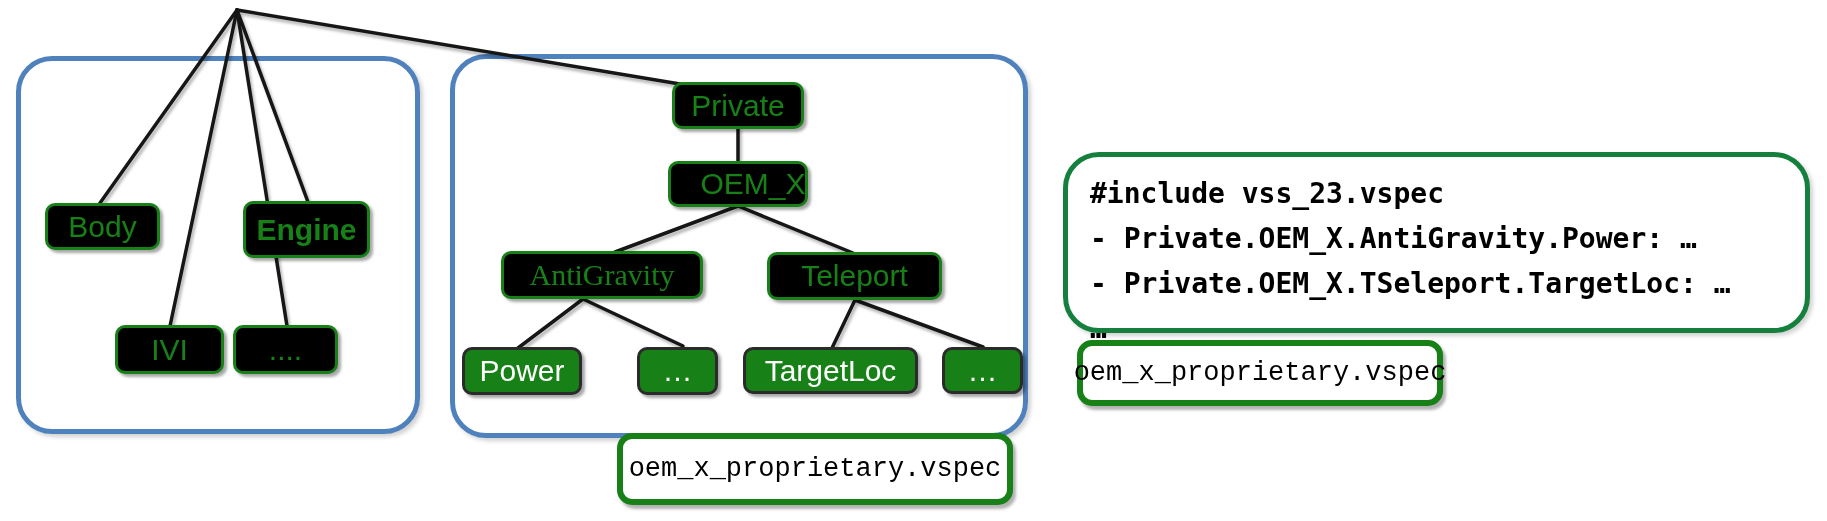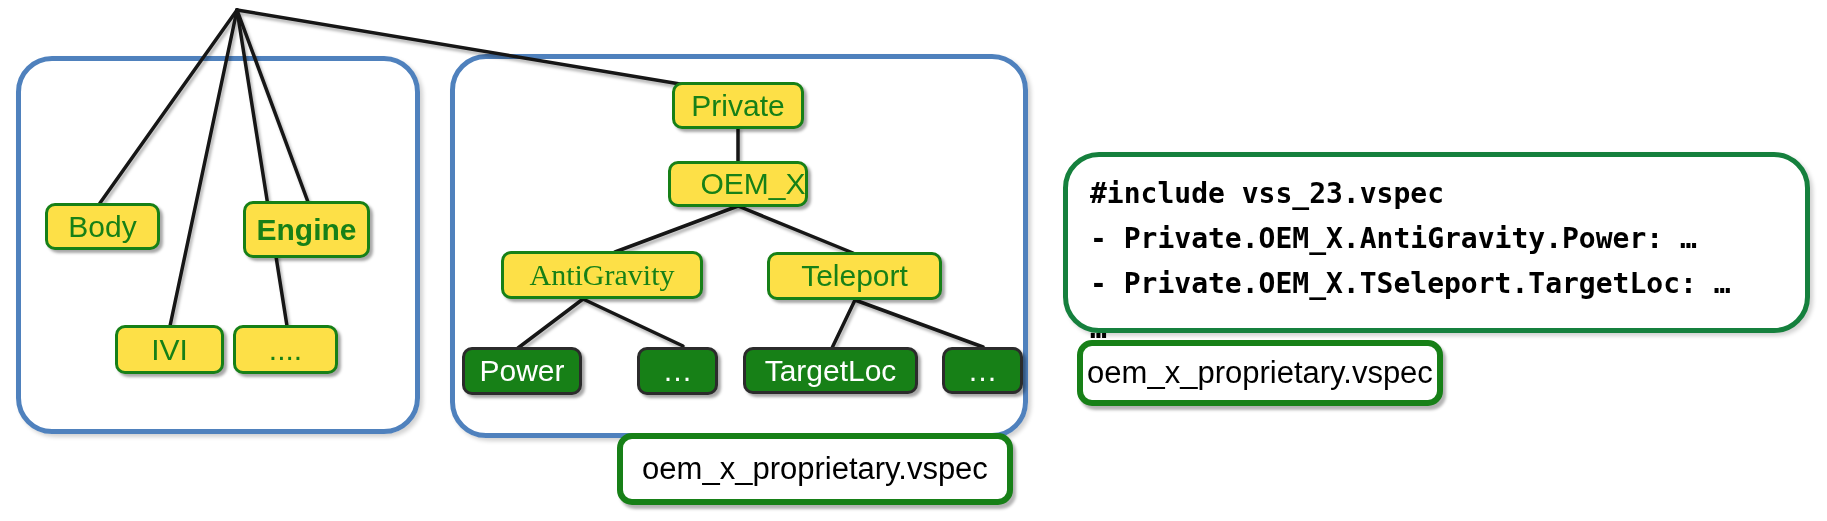--- a/index.html
+++ b/index.html
@@ -8,30 +8,31 @@
     font-family:"Liberation Sans","DejaVu Sans",sans-serif;overflow:hidden;
   }
   .connectors{position:absolute;left:0;top:0;width:1827px;height:521px;z-index:2;pointer-events:none;}
   .connectors line{stroke:#161616;stroke-width:3.5;stroke-linecap:round;}
   .group{
     position:absolute;border:5px solid #4f81bd;border-radius:36px;background:transparent;
     box-sizing:border-box;z-index:1;box-shadow:3px 3px 4px rgba(0,0,0,0.18);
   }
   .node{
     position:absolute;display:flex;align-items:center;justify-content:center;
-    box-sizing:border-box;background:#fde047;border:3px solid #178017;border-radius:10px;
+    box-sizing:border-box;background:#000000;border:3px solid #178017;border-radius:10px;
     color:#178017;font-size:30px;z-index:3;box-shadow:3px 3px 3px rgba(0,0,0,0.35);
     white-space:nowrap;
   }
   .node.filled{background:#178017;border:3px solid #2b2b2b;color:#ffffff;}
   .filelabel{
     position:absolute;display:flex;align-items:center;justify-content:center;
     box-sizing:border-box;background:#ffffff;border:6px solid #178017;border-radius:15px;
-    color:#000000;font-size:31px;z-index:3;box-shadow:3px 4px 3px rgba(0,0,0,0.3);
+    color:#000000;font-size:27px;z-index:3;box-shadow:3px 4px 3px rgba(0,0,0,0.3);
     white-space:nowrap;
+    font-family:Liberation Mono, monospace;
   }
   .codebox{
     position:absolute;left:1063px;top:152px;width:747px;height:181px;
     box-sizing:border-box;border:5px solid #15803d;border-radius:36px;background:#ffffff;
     padding:14px 10px 0 22px;z-index:2;
     font-family:"DejaVu Sans Mono","Liberation Mono",monospace;font-weight:bold;
     font-size:28px;line-height:45px;color:#000000;
     box-shadow:3px 3px 4px rgba(0,0,0,0.18);
   }
   .codeline{white-space:pre;}

